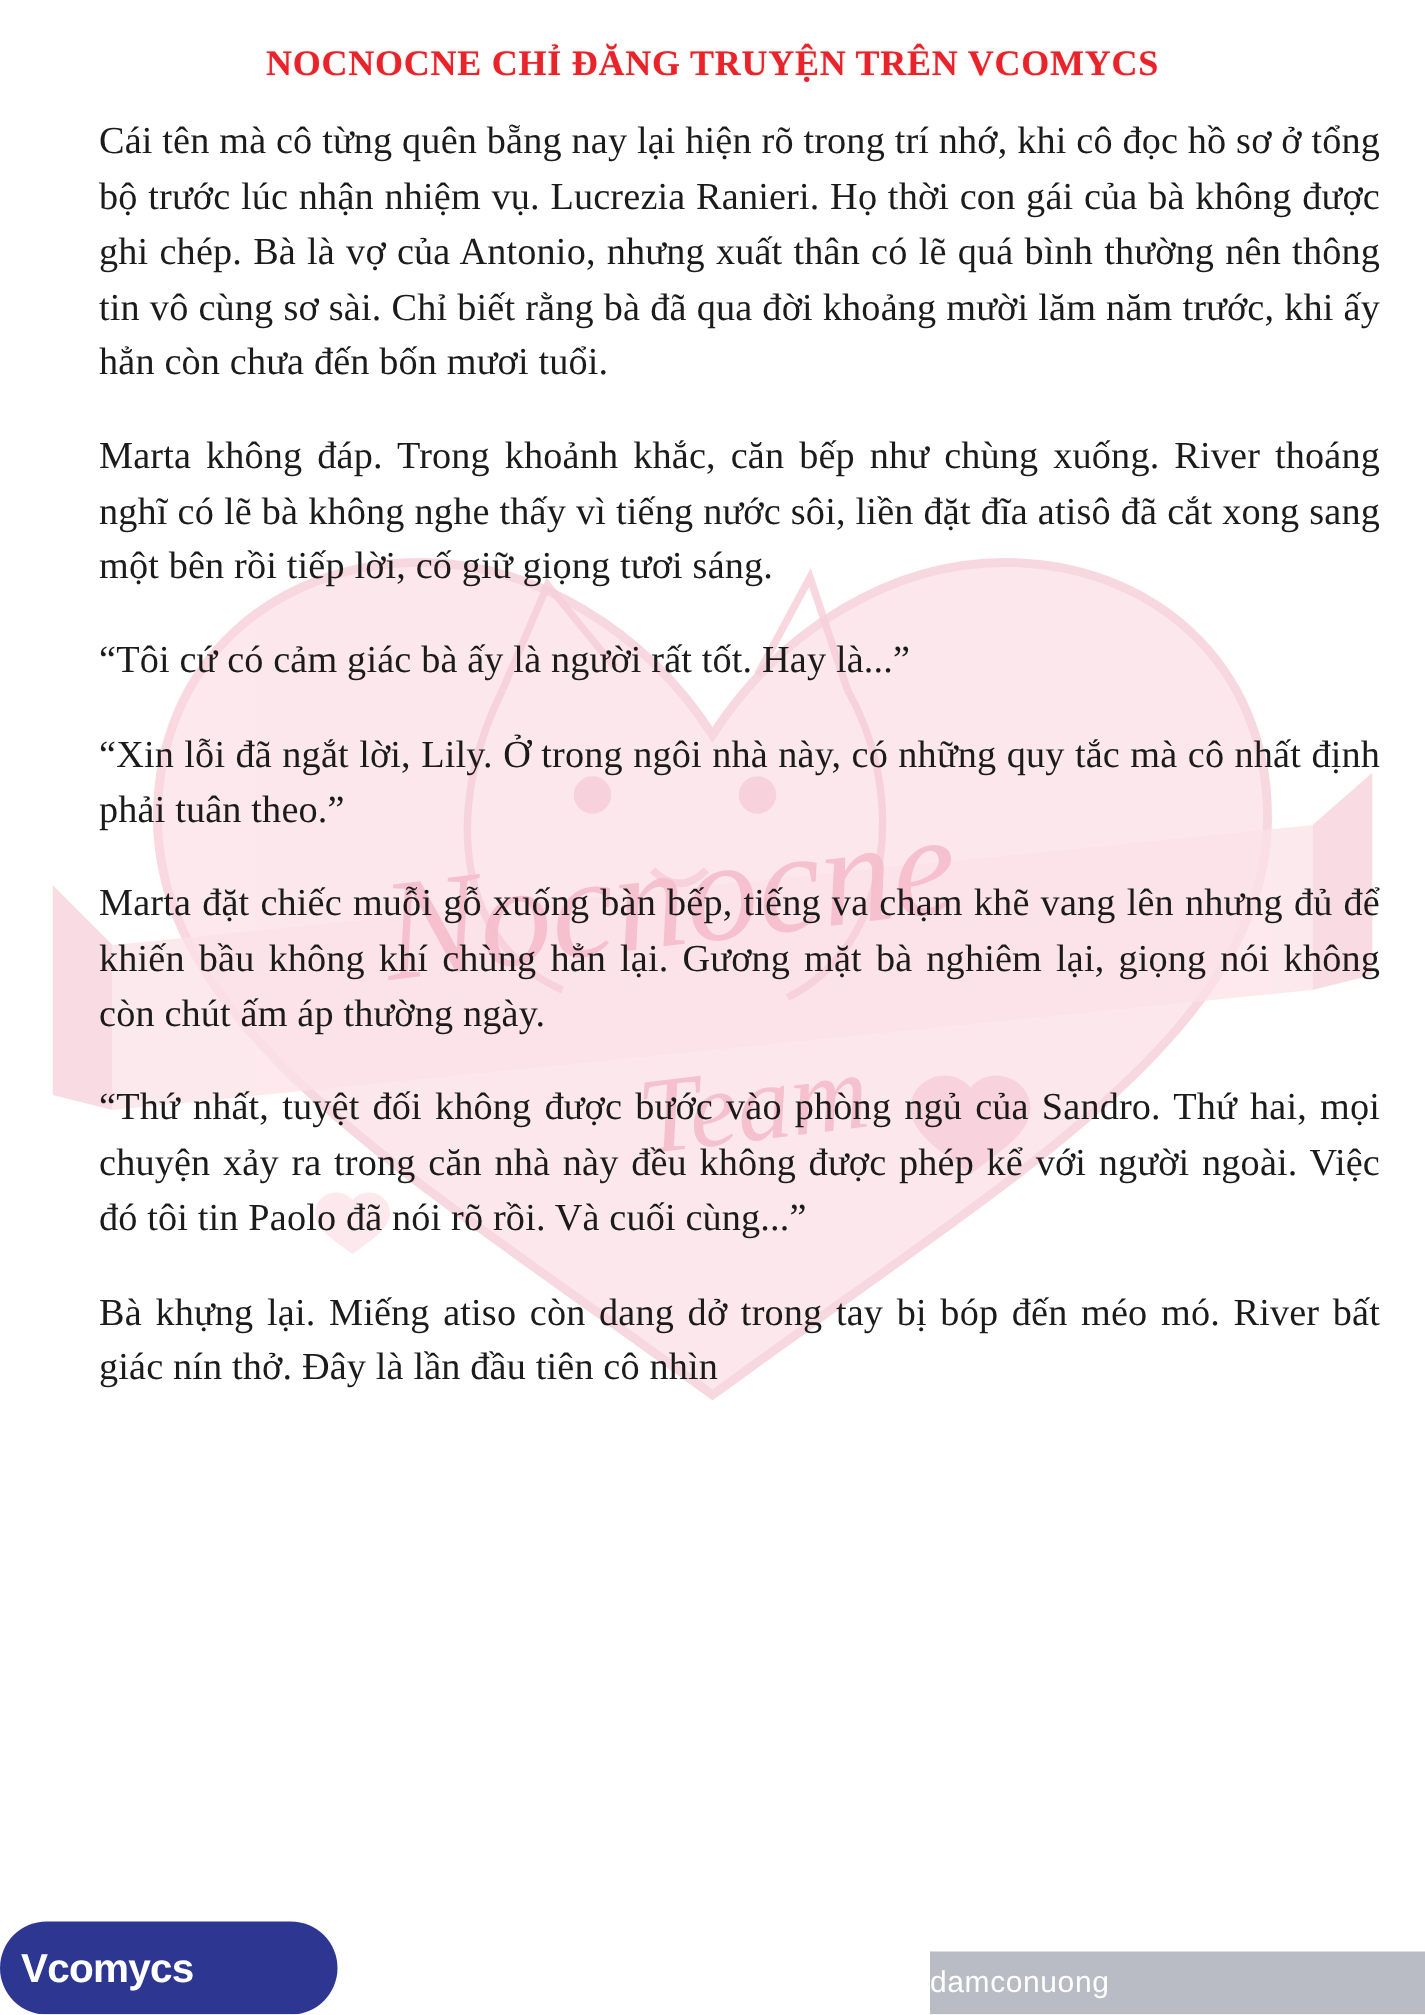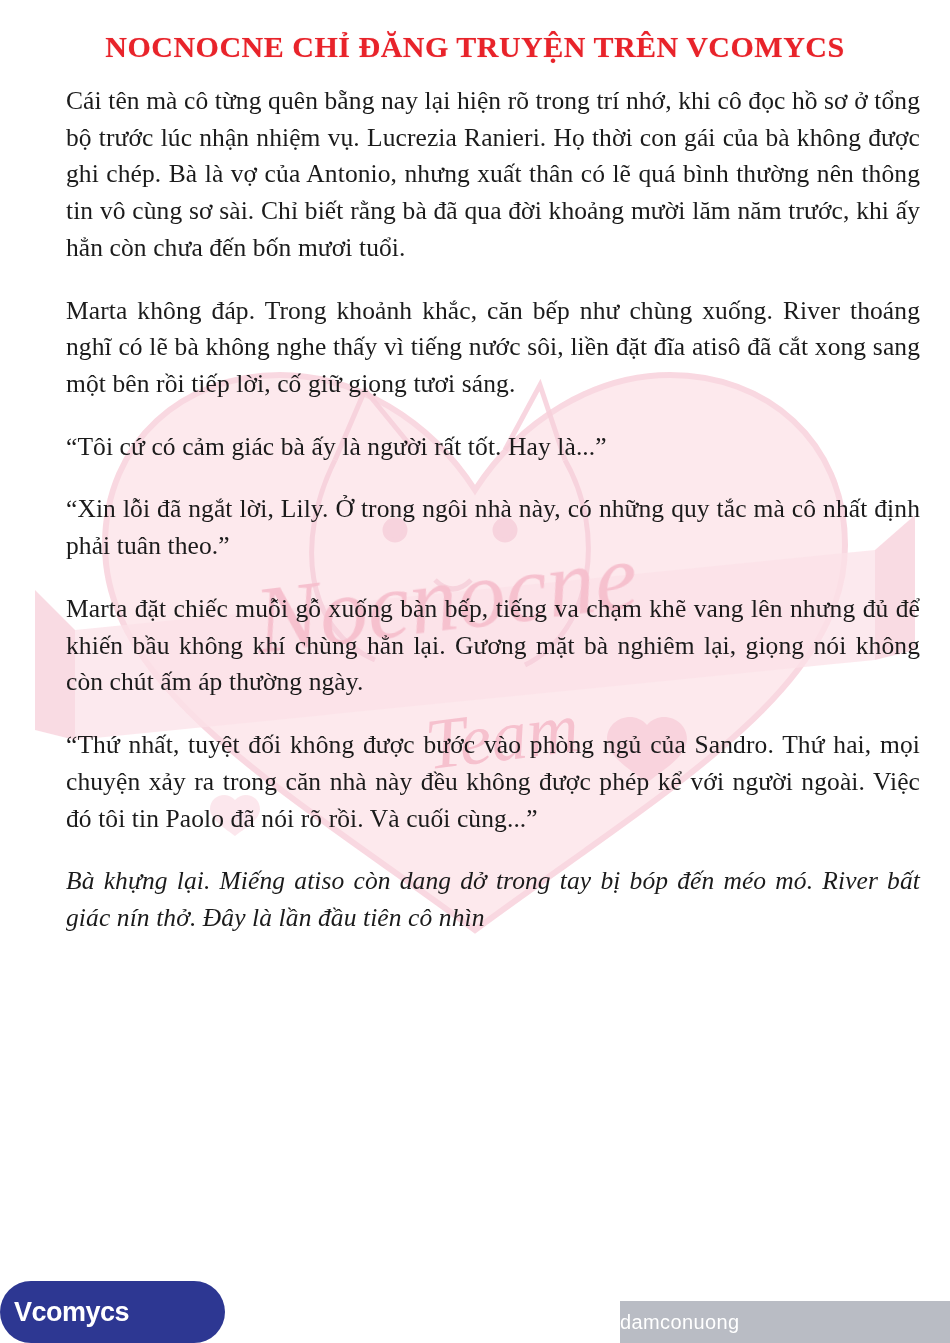--- a/index.html
+++ b/index.html
@@ -42,21 +42,21 @@
     margin: 0;
     padding: 30px 0 16px 0;
     text-align: center;
     background: #ffffff;
   }
   .header-banner .title {
     display: inline-block;
     color: #e8232a;
     font-family: "Liberation Serif", serif;
     font-weight: bold;
-    font-size: 30px;
+    font-size: 24px;
     letter-spacing: 0.5px;
     line-height: 1.1;
     text-shadow: 0 0 1px rgba(232,35,42,0.4);
   }
 
   
   .content {
     position: relative;
     z-index: 2;
     padding: 4px 30px 0 66px;
@@ -64,21 +64,21 @@
   .para {
     margin: 0 0 26px 0;
     font-family: "Liberation Serif", serif;
     font-size: 25.5px;
     line-height: 1.44;
     color: #1b1b1b;
     text-align: justify;
     text-justify: inter-word;
     letter-spacing: 0.1px;
   }
-  .para:last-child { margin-bottom: 0; font-style: italic; }
+  .para:last-child { margin-bottom: 0; }
 
   
   .footer {
     position: absolute;
     left: 0;
     bottom: 0;
     width: 950px;
     height: 62px;
     z-index: 3;
   }

